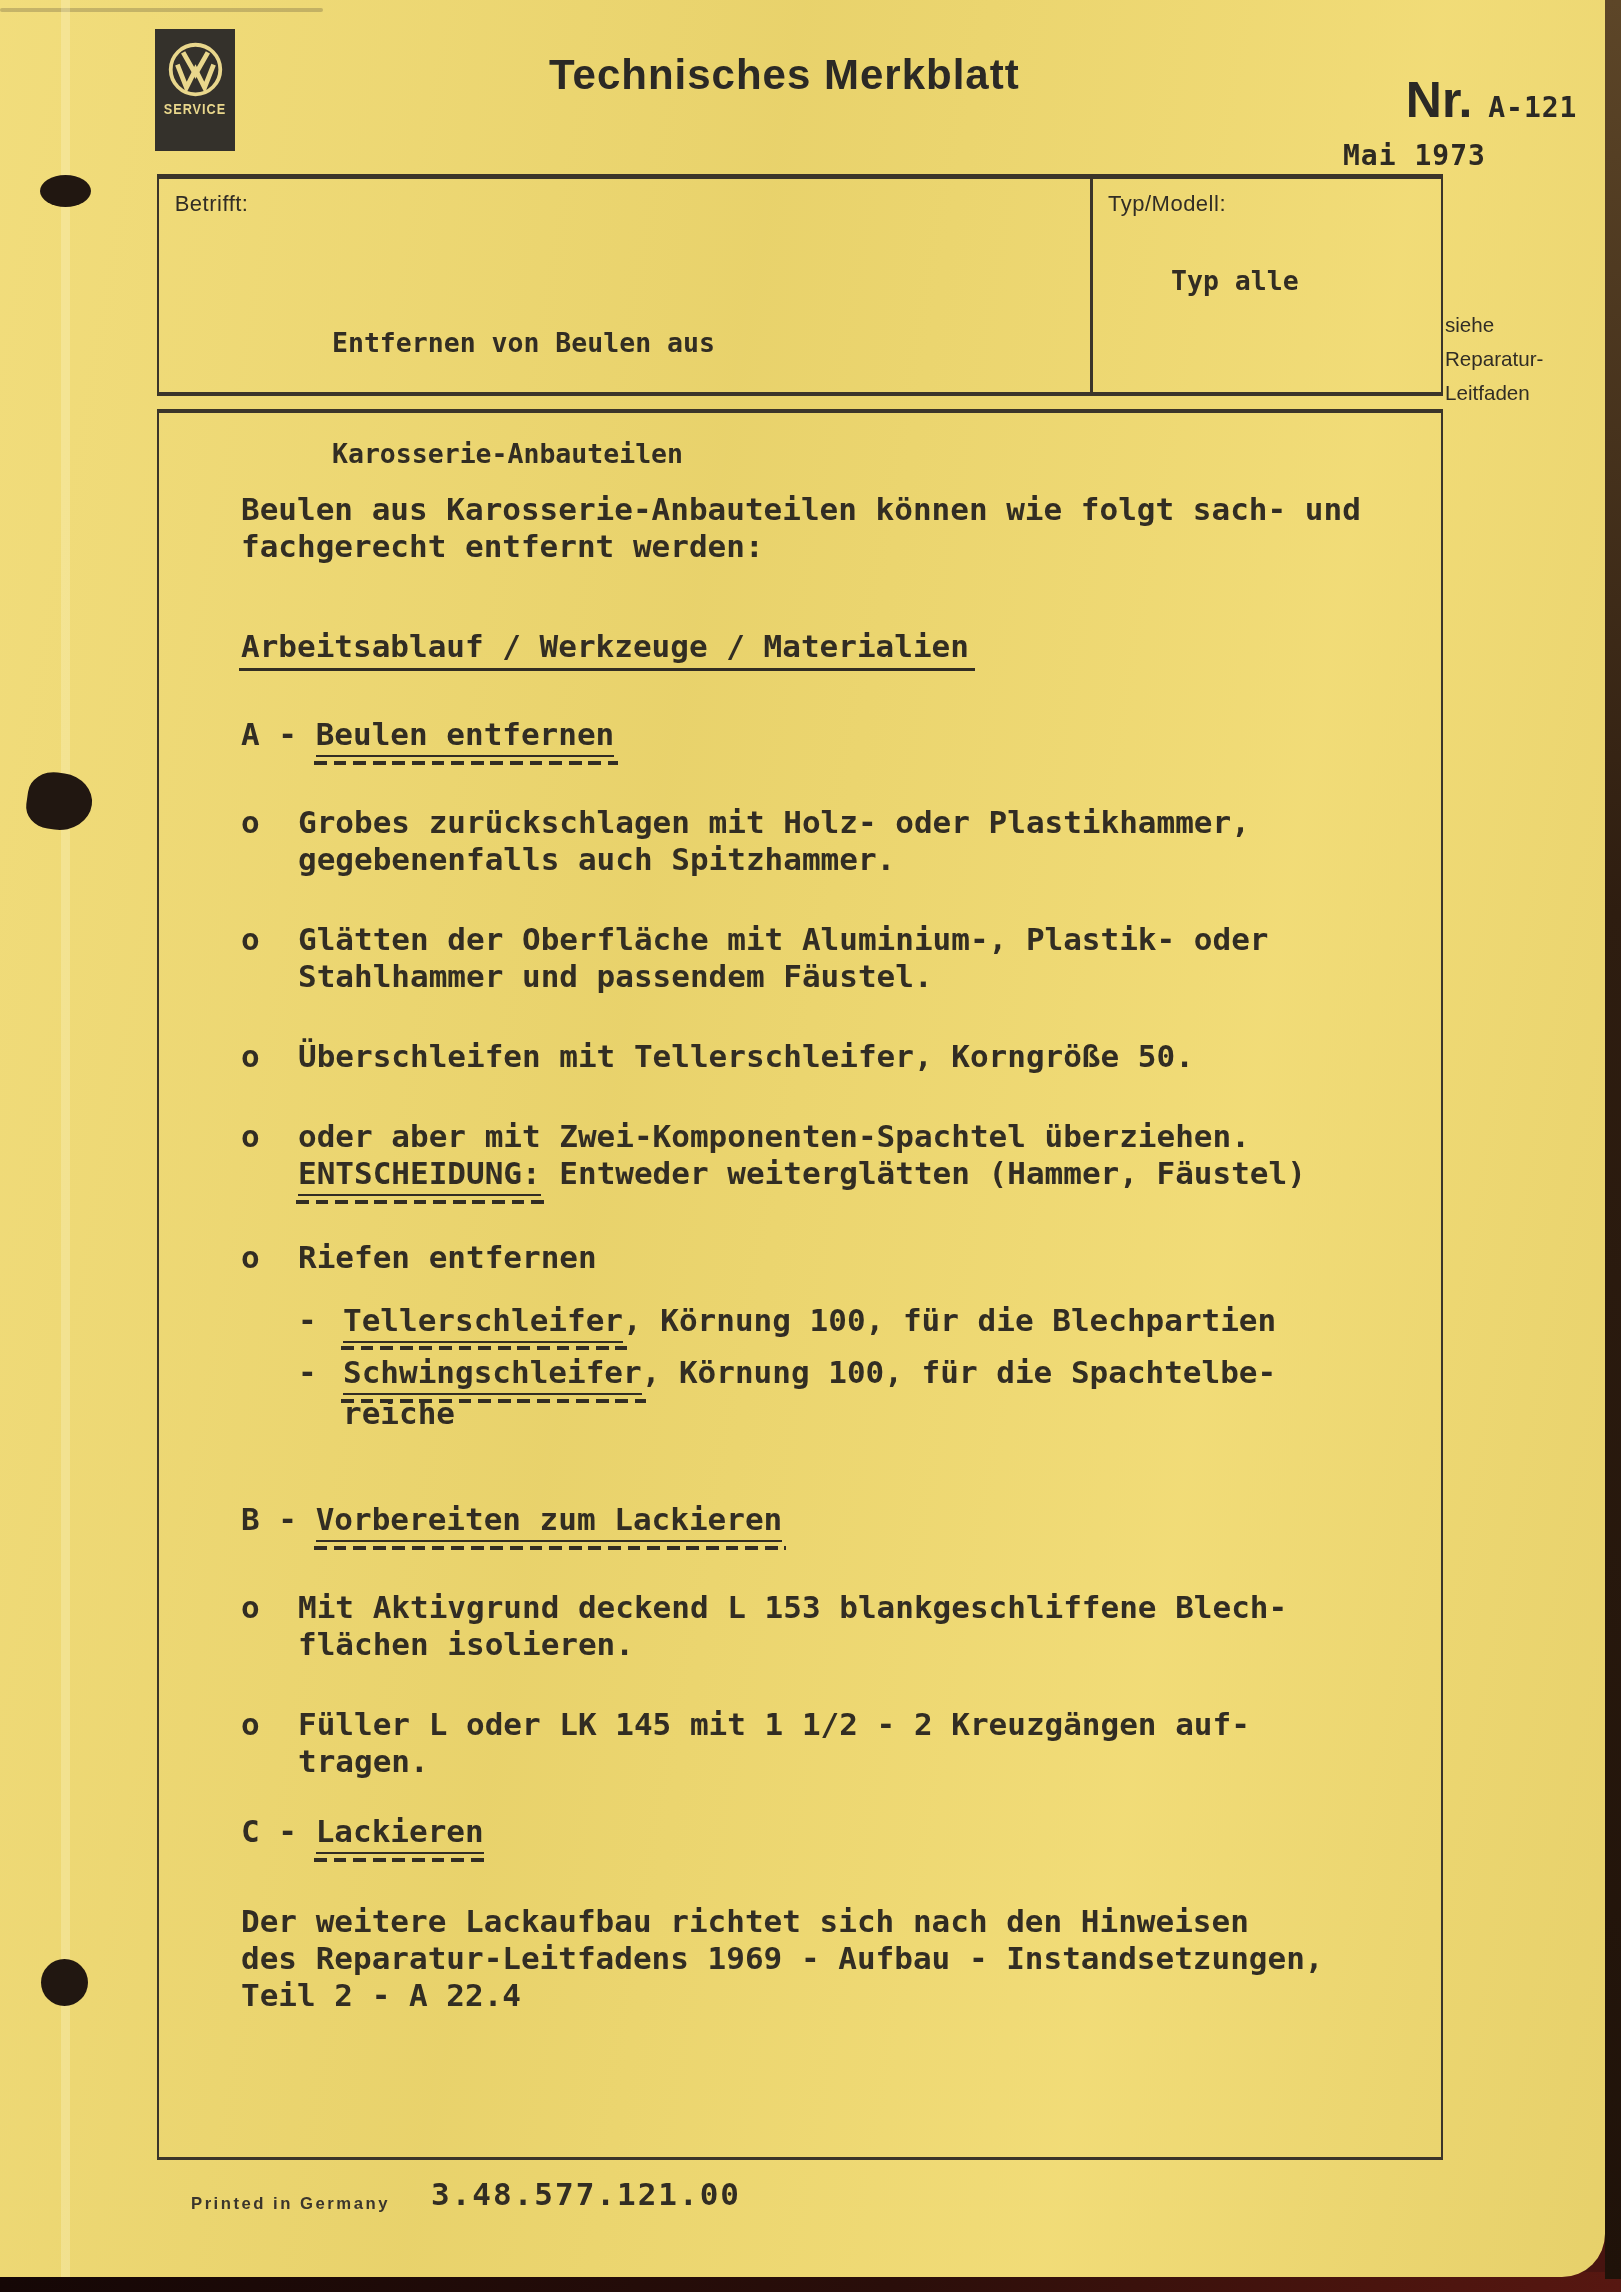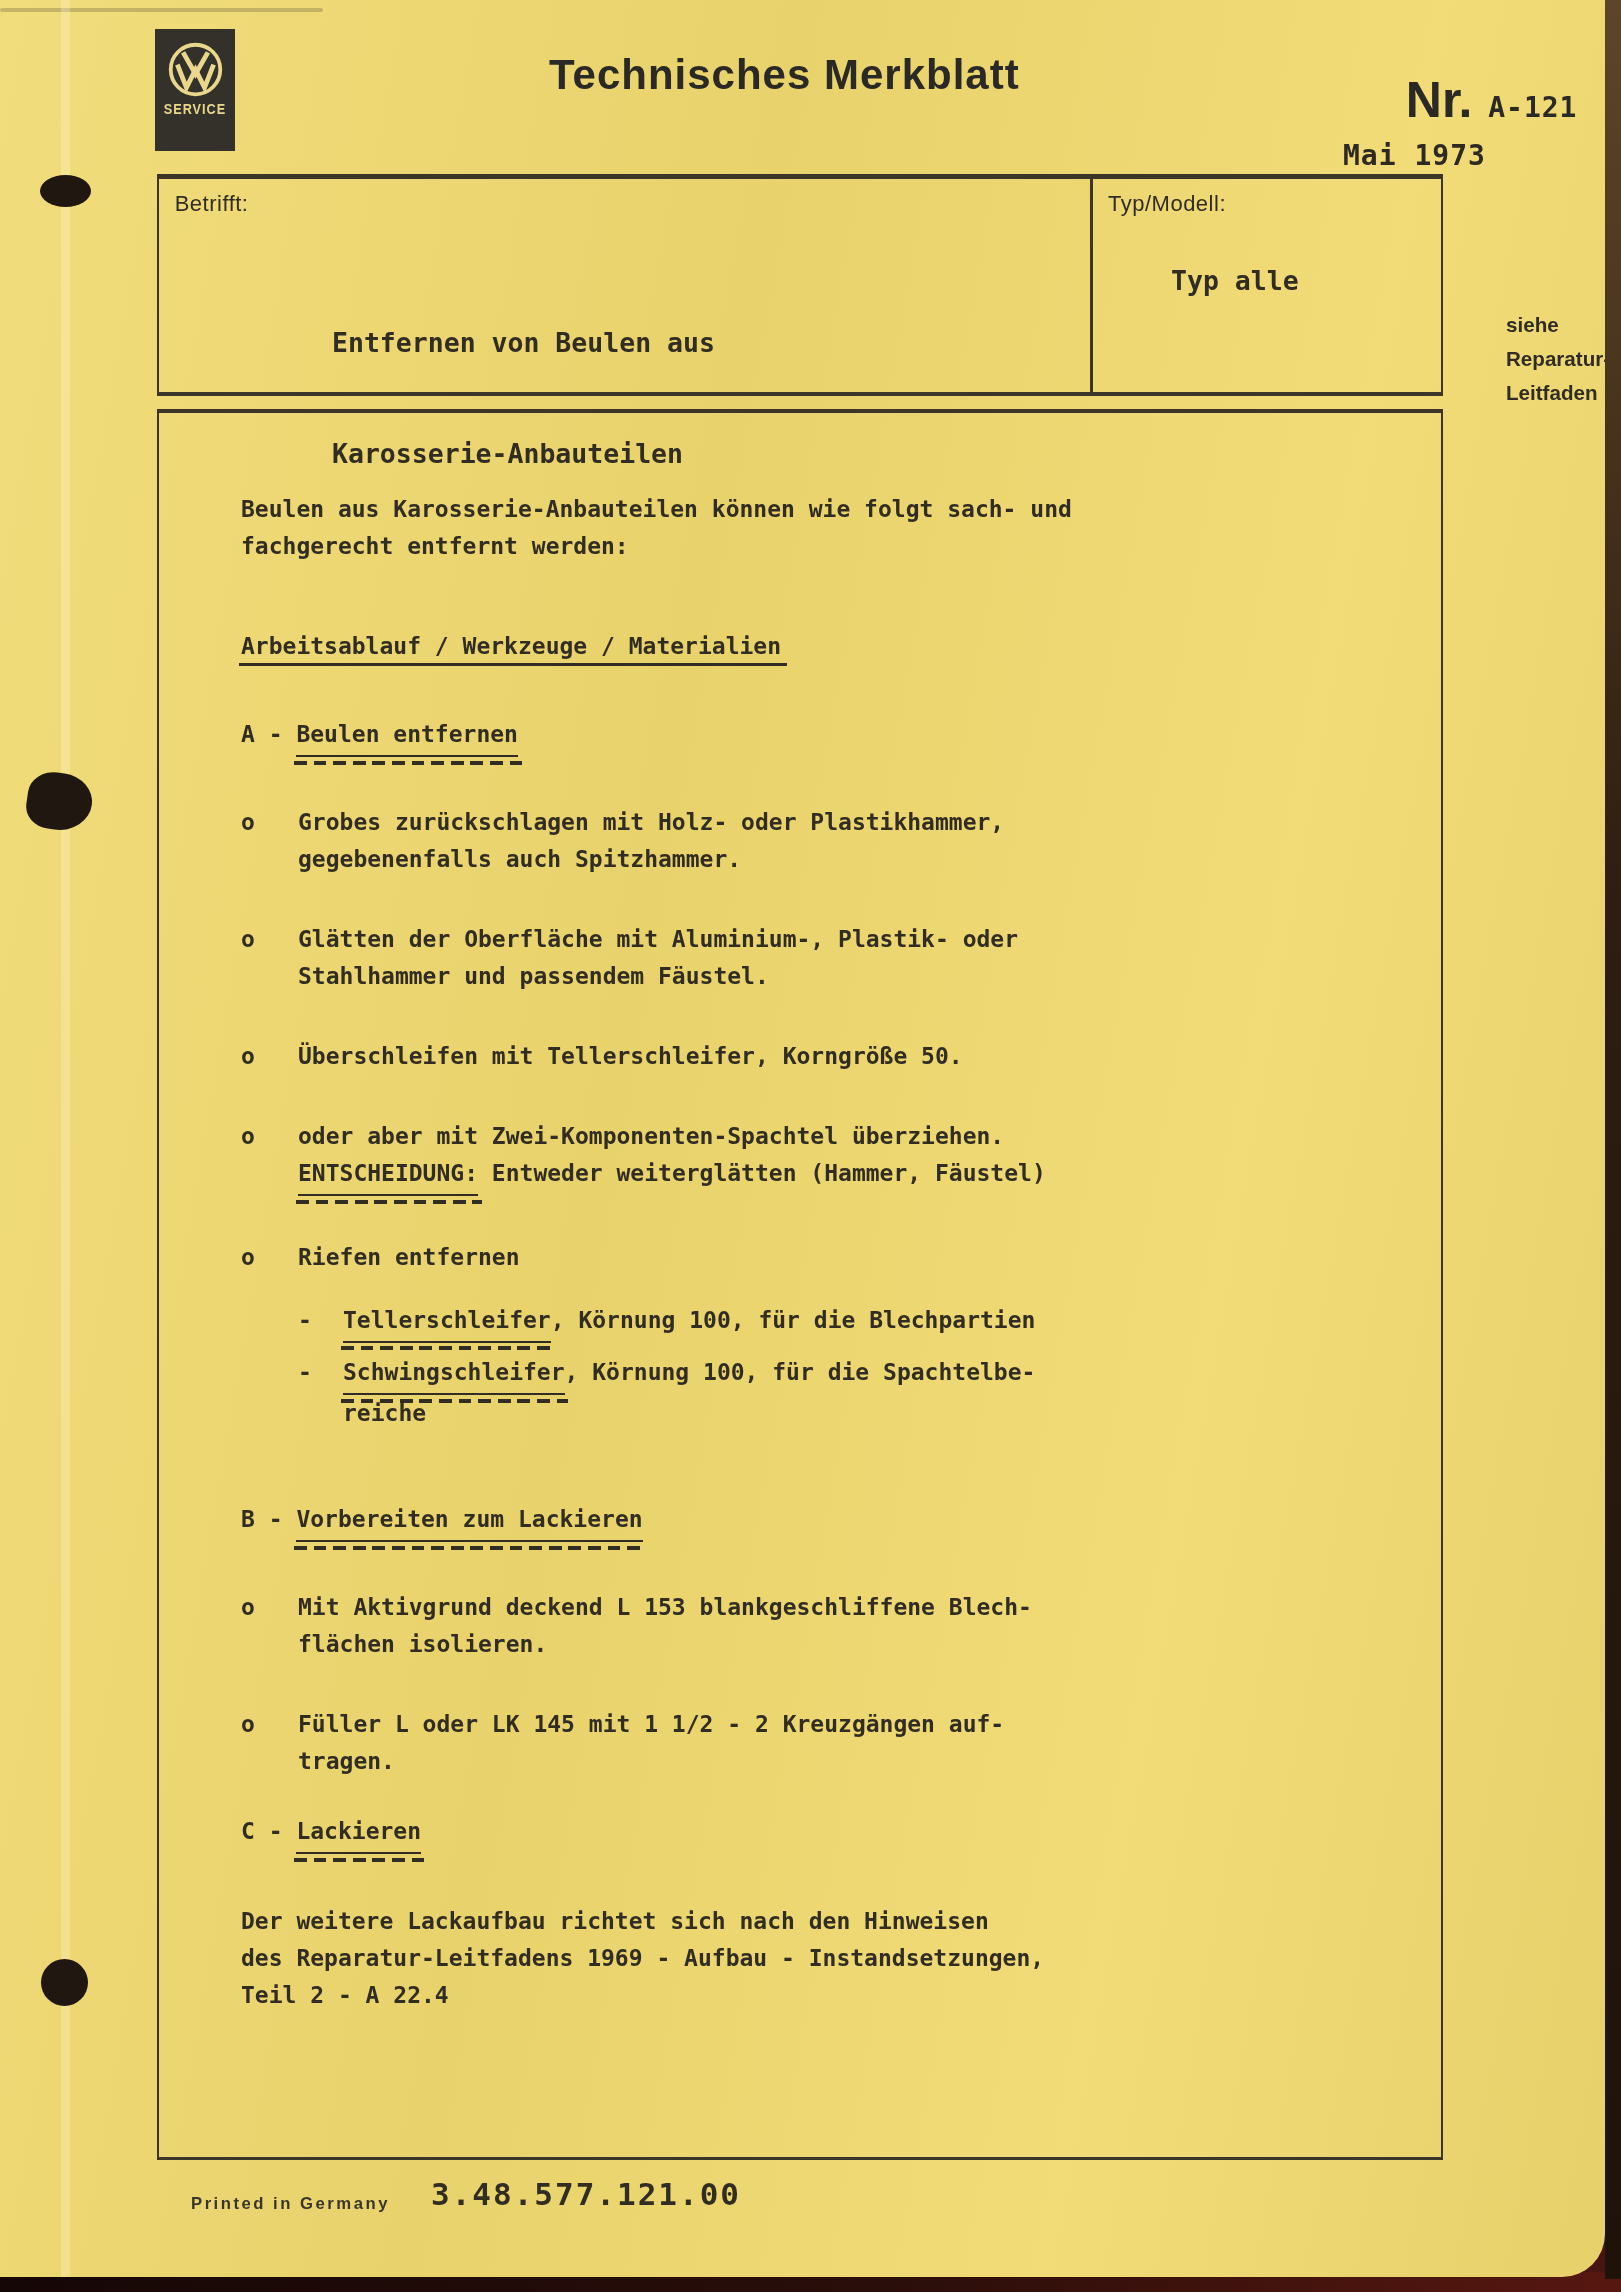--- a/index.html
+++ b/index.html
@@ -41,27 +41,27 @@
   
   .header-box{position:absolute;left:157px;top:174px;width:1286px;height:222px;box-sizing:border-box;
     border:2.9px solid #3b352a;border-top-width:5.9px;border-bottom-width:4.9px;}
   .header-divider{position:absolute;left:931px;top:0;bottom:0;width:2.9px;background:#3b352a;}
   .small-label{font-size:22px;font-weight:400;color:#312d25;letter-spacing:0.5px;}
   .betrifft-label{position:absolute;left:15.7px;top:11.8px;}
   .typmodell-label{position:absolute;left:949px;top:11.8px;}
   .mono{font-family:"DejaVu Sans Mono",monospace;font-weight:bold;color:#322d23;}
   .subject-text{position:absolute;left:173px;top:71px;font-size:26.5px;line-height:37px;white-space:pre;}
   .typmodell-value{position:absolute;left:1012px;top:86px;font-size:26.5px;}
-  .side-note{position:absolute;left:1506px;top:308px;font-size:20.6px;font-weight:700;line-height:34px;color:#312d25;}
+  .side-note{position:absolute;left:1445px;top:308px;font-size:20.6px;font-weight:400;line-height:34px;color:#312d25;}
   
   .body-box{position:absolute;left:157px;top:409px;width:1286px;height:1751px;box-sizing:border-box;
     border:2.9px solid #3b352a;border-top-width:4.9px;border-bottom-width:3.9px;
     padding:78px 35px 0 82px;}
   .tline{white-space:pre;}
-  .bodytext{font-size:23px;line-height:37px;}
+  .bodytext{font-size:31px;line-height:37px;}
   .main-heading{margin-top:63px;}
   .u-solid{border-bottom:3.9px solid currentColor;padding:0 5.9px 3.9px 2px;margin-left:-2px;}
   .sec{display:flex;margin-top:51px;}
   .sec .pfx{white-space:pre;}
   .u-head{position:relative;display:inline-block;border-bottom:2.9px solid currentColor;padding-bottom:2px;}
   .u-head::after{content:"";position:absolute;left:-2px;right:-3.9px;bottom:-9.8px;height:3.9px;
     background:repeating-linear-gradient(90deg,currentColor 0 12.7px,transparent 12.7px 19.6px);}
   .bullet{display:flex;margin-top:43px;}
   .bullet .marker{width:57px;flex:none;}
   .bullet-first{margin-top:47px;}

